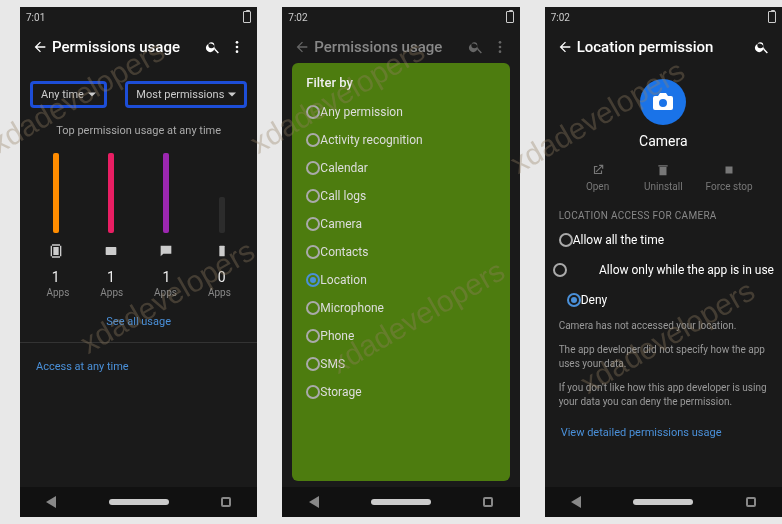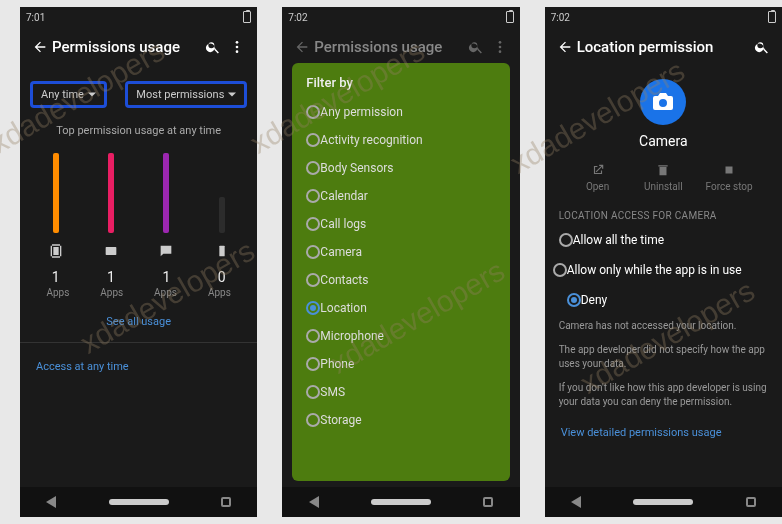--- a/index.html
+++ b/index.html
@@ -218,24 +218,20 @@
         <div class="radio-item">
           <div class="radio"></div>
           <span>Any permission</span>
         </div>
         <div class="radio-item">
           <div class="radio"></div>
           <span>Activity recognition</span>
         </div>
         <div class="radio-item">
           <div class="radio"></div>
-          <span>Body Sensors</span>
-        </div>
-        <div class="radio-item">
-          <div class="radio"></div>
           <span>Calendar</span>
         </div>
         <div class="radio-item">
           <div class="radio"></div>
           <span>Call logs</span>
         </div>
         <div class="radio-item">
           <div class="radio"></div>
           <span>Camera</span>
         </div>
@@ -310,21 +306,21 @@
     <div class="a"><svg viewBox="0 0 24 24">
           <rect x="6" y="6" width="12" height="12"></rect>
         </svg><span>Force stop</span></div>
   </div>
   <div class="section-head">LOCATION ACCESS FOR CAMERA</div>
   <div id="choice-list">
       <div class="radio-item" style="padding: 8px 14px;">
         <div class="radio"></div>
         <span style="font-size: 12px; color: rgb(255, 255, 255);">Allow all the time</span>
       </div>
-      <div class="radio-item" style="padding: 8px 8px;">
+      <div class="radio-item" style="padding: 8px 8px; justify-content: space-between;">
         <div class="radio"></div>
         <span style="font-size: 12px; color: rgb(255, 255, 255);">Allow only while the app is in use</span>
       </div>
       <div class="radio-item" style="padding: 8px 22px;">
         <div class="radio sel"></div>
         <span style="font-size: 12px; color: rgb(255, 255, 255);">Deny</span>
       </div>
     </div>
   <div class="subtext">Camera has not accessed your location.</div>
   <div class="subtext">The app developer did not specify how the app uses your data.</div>

